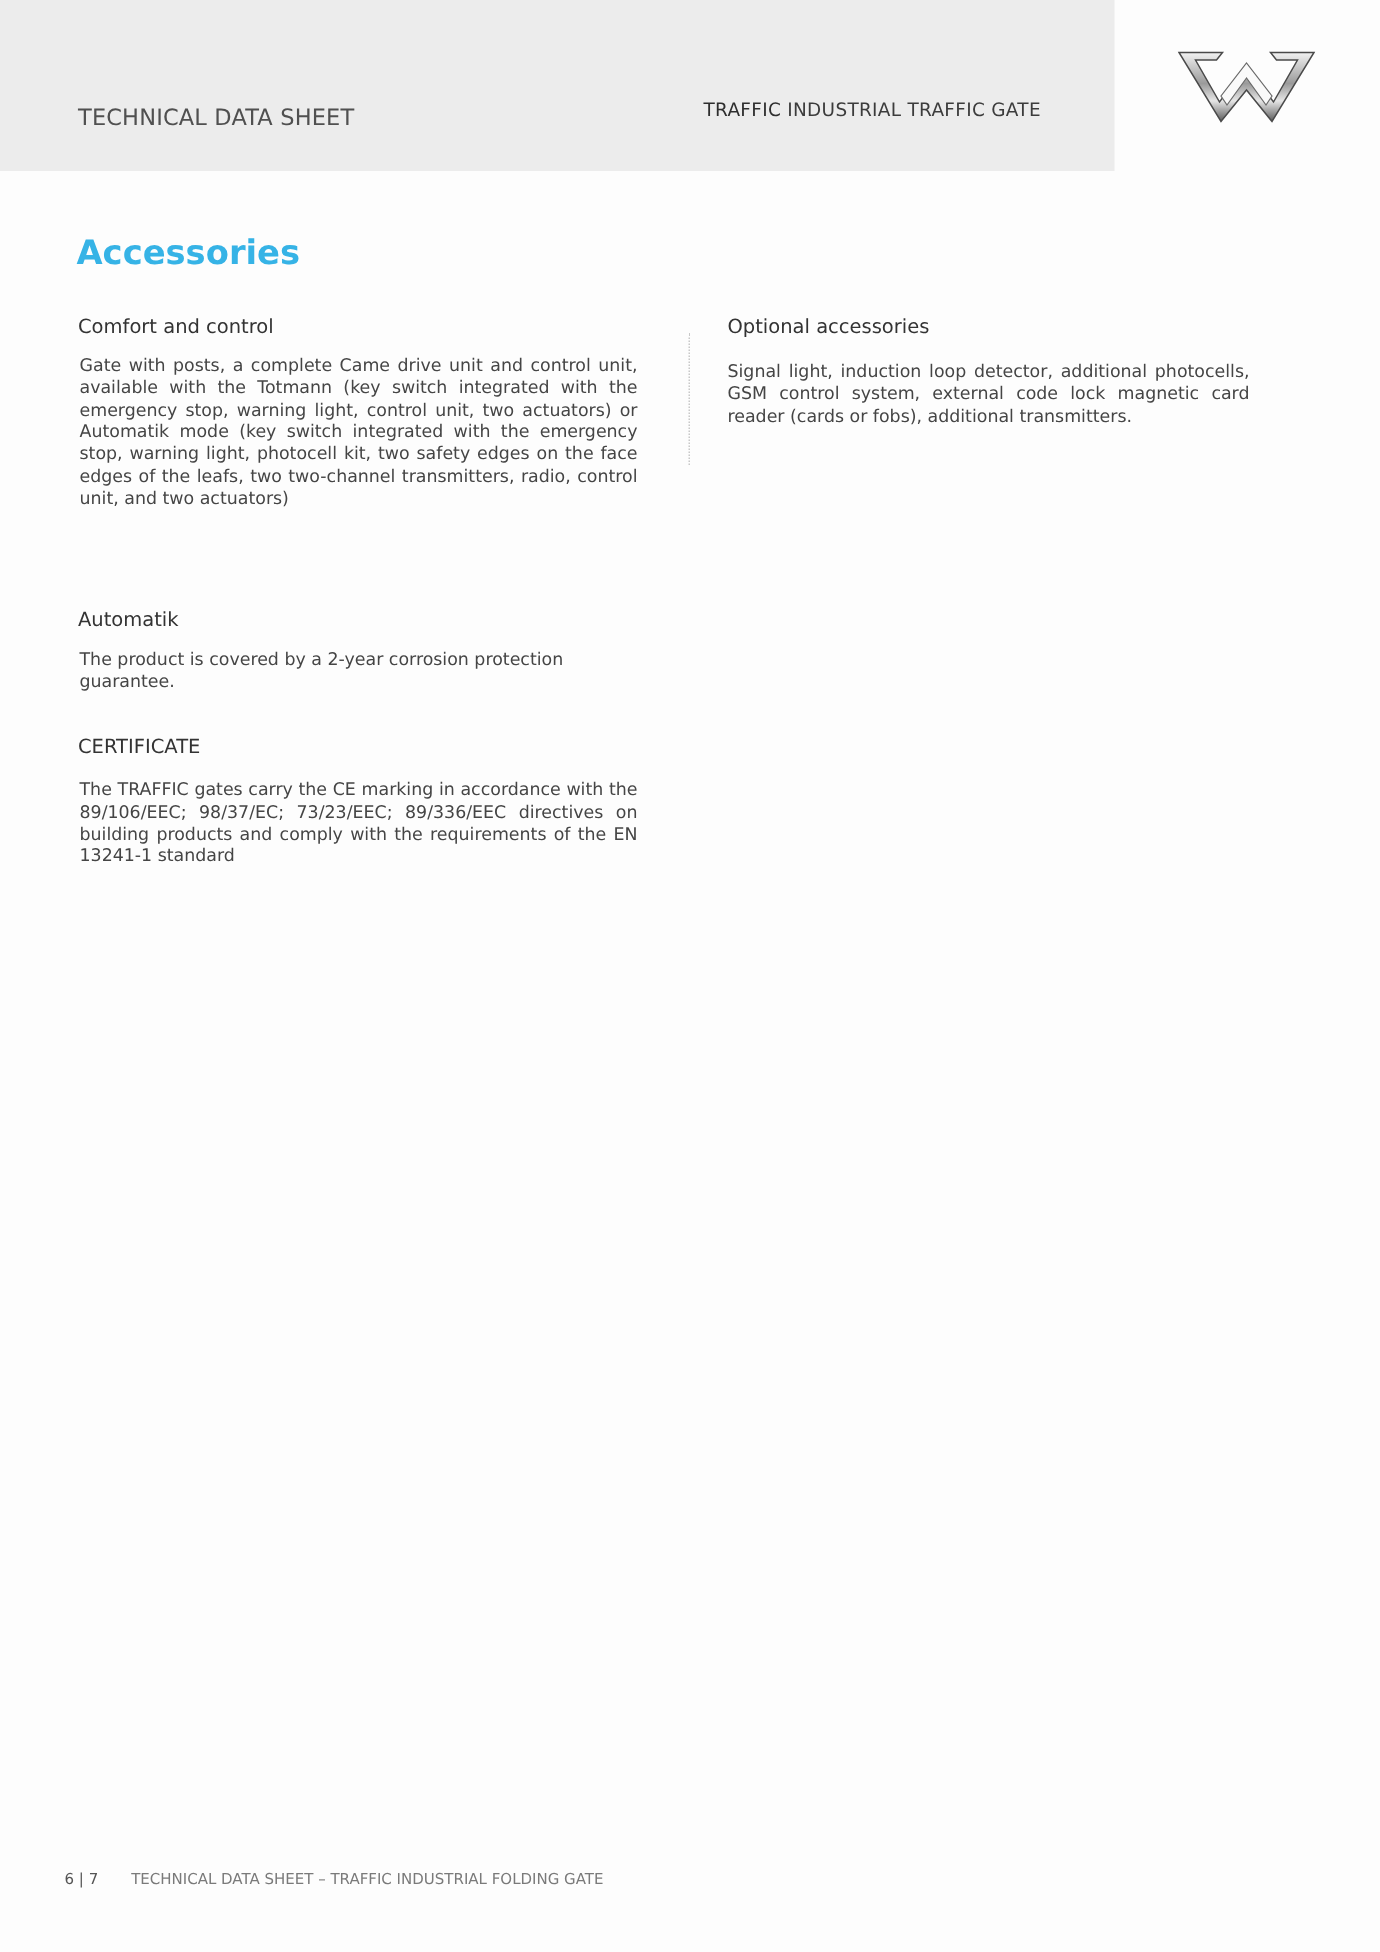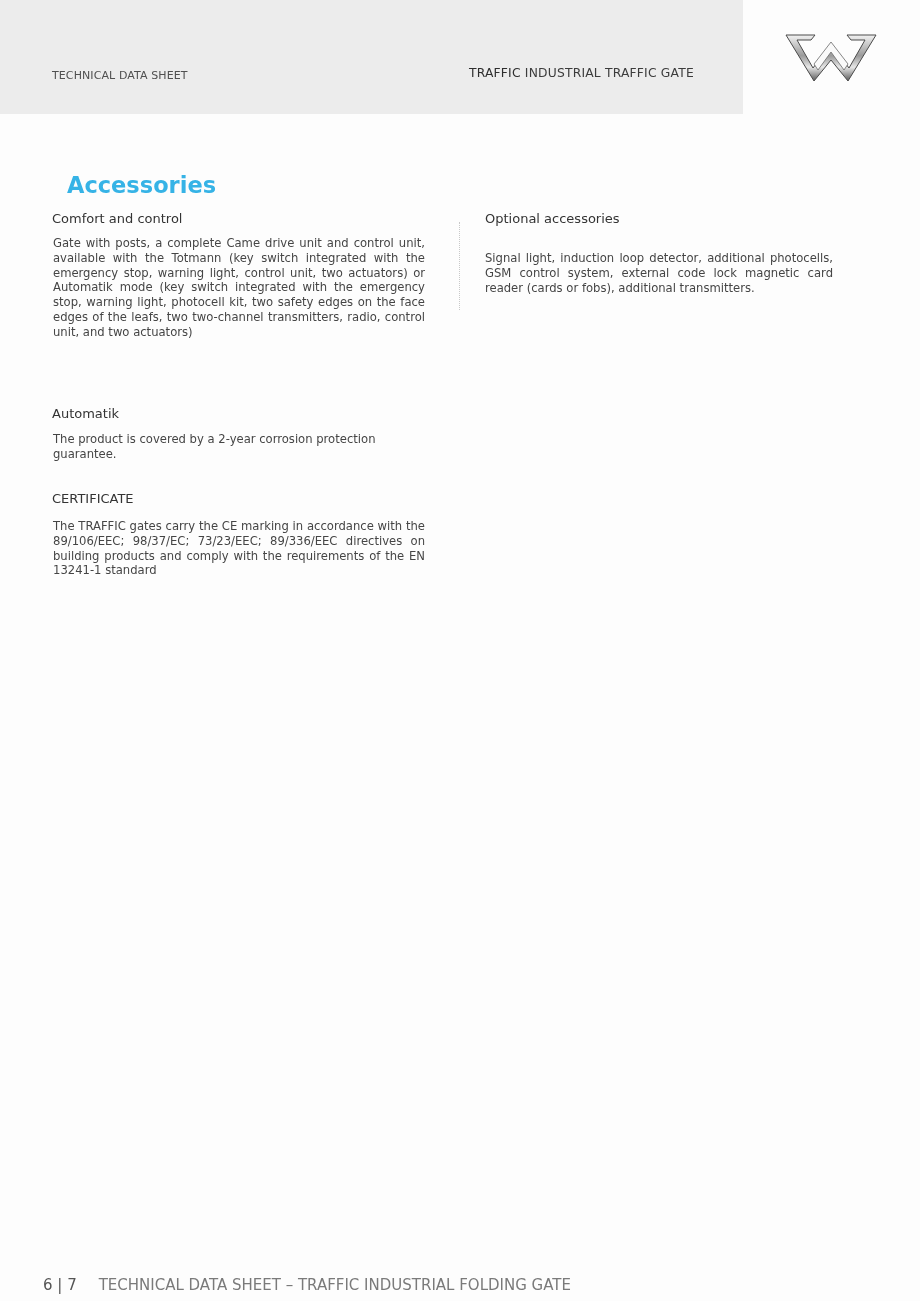--- a/index.html
+++ b/index.html
@@ -8,48 +8,48 @@
     background: #fdfdfd;
     font-family: "DejaVu Sans", "Liberation Sans", sans-serif;
     color: #3a3a3a;
   }
   .header-band {
     position: absolute; left: 0; top: 0; width: 743px; height: 114px;
     background: #ececec;
   }
   .header-left {
     position: absolute; left: 52px; top: 69px;
-    font-size: 11px; color: #505050; letter-spacing: 0.1px;
+    font-size: 15px; color: #505050; letter-spacing: 0.1px;
   }
   .header-right {
     position: absolute; left: 469px; top: 66px;
     font-size: 12.3px; color: #3c3c3c; letter-spacing: 0.2px;
   }
   .header-right b { font-weight: normal; color: #2e2e2e; }
   .logo {
     position: absolute; left: 785px; top: 32px; width: 92px; height: 50px;
   }
   .page-title {
     position: absolute; left: 51px; top: 156px;
     font-size: 22.5px; font-weight: bold; color: #36b3e6;
-    margin: 16px;
+    margin: 0;
   }
   .section-title {
     position: absolute; font-size: 13px; color: #333; margin: 0; font-weight: normal;
   }
   .body-text {
     position: absolute; font-size: 11.6px; line-height: 14.8px; color: #454545;
     margin: 0; text-align: justify;
   }
   .divider {
     position: absolute; left: 459px; top: 222px; width: 0; height: 88px;
     border-left: 1px dotted #c8c8c8;
   }
   .footer {
-    position: absolute; left: 43px; top: 1248px; font-size: 15px; color: #7a7a7a; margin-top: 28px;
+    position: absolute; left: 43px; top: 1248px; font-size: 10px; color: #7a7a7a;
   }
   .footer .pg { color: #555; margin-right: 22px; }
 </style>
 </head>
 <body>
 
 <div class="header-band"></div>
 <div class="header-left">TECHNICAL DATA SHEET</div>
 <div class="header-right"><b>TRAFFIC</b><span> INDUSTRIAL TRAFFIC GATE</span></div>
 
@@ -67,21 +67,21 @@
 </svg>
 
 <h1 class="page-title">Accessories</h1>
 
 <h2 class="section-title" style="left:52px; top:211px;">Comfort and control</h2>
 <p class="body-text" style="left:53px; top:236px; width:372px;">Gate with posts, a complete Came drive unit and control unit, available with the Totmann (key switch integrated with the emergency stop, warning light, control unit, two actuators) or Automatik mode (key switch integrated with the emergency stop, warning light, photocell kit, two safety edges on the face edges of the leafs, two two-channel transmitters, radio, control unit, and two actuators)</p>
 
 <div class="divider"></div>
 
 <h2 class="section-title" style="left:485px; top:211px;">Optional accessories</h2>
-<p class="body-text" style="left:485px; top:240px; width:348px;margin-top:11px;">Signal light, induction loop detector, additional photocells, GSM control system, external code lock magnetic card reader (cards or fobs), additional transmitters.</p>
+<p class="body-text" style="left:485px; top:240px; width:348px;">Signal light, induction loop detector, additional photocells, GSM control system, external code lock magnetic card reader (cards or fobs), additional transmitters.</p>
 
 <h2 class="section-title" style="left:52px; top:406px;">Automatik</h2>
 <p class="body-text" style="left:53px; top:432px; width:380px; text-align:left;">The product is covered by a 2-year corrosion protection guarantee.</p>
 
 <h2 class="section-title" style="left:52px; top:491px;">CERTIFICATE</h2>
 <p class="body-text" style="left:53px; top:519px; width:372px;">The TRAFFIC gates carry the CE marking in accordance with the 89/106/EEC; 98/37/EC; 73/23/EEC; 89/336/EEC directives on building products and comply with the requirements of the EN 13241-1 standard</p>
 
 <div class="footer">
   <span class="pg">6 | 7</span><span>TECHNICAL DATA SHEET – TRAFFIC INDUSTRIAL FOLDING GATE</span>
 </div>

